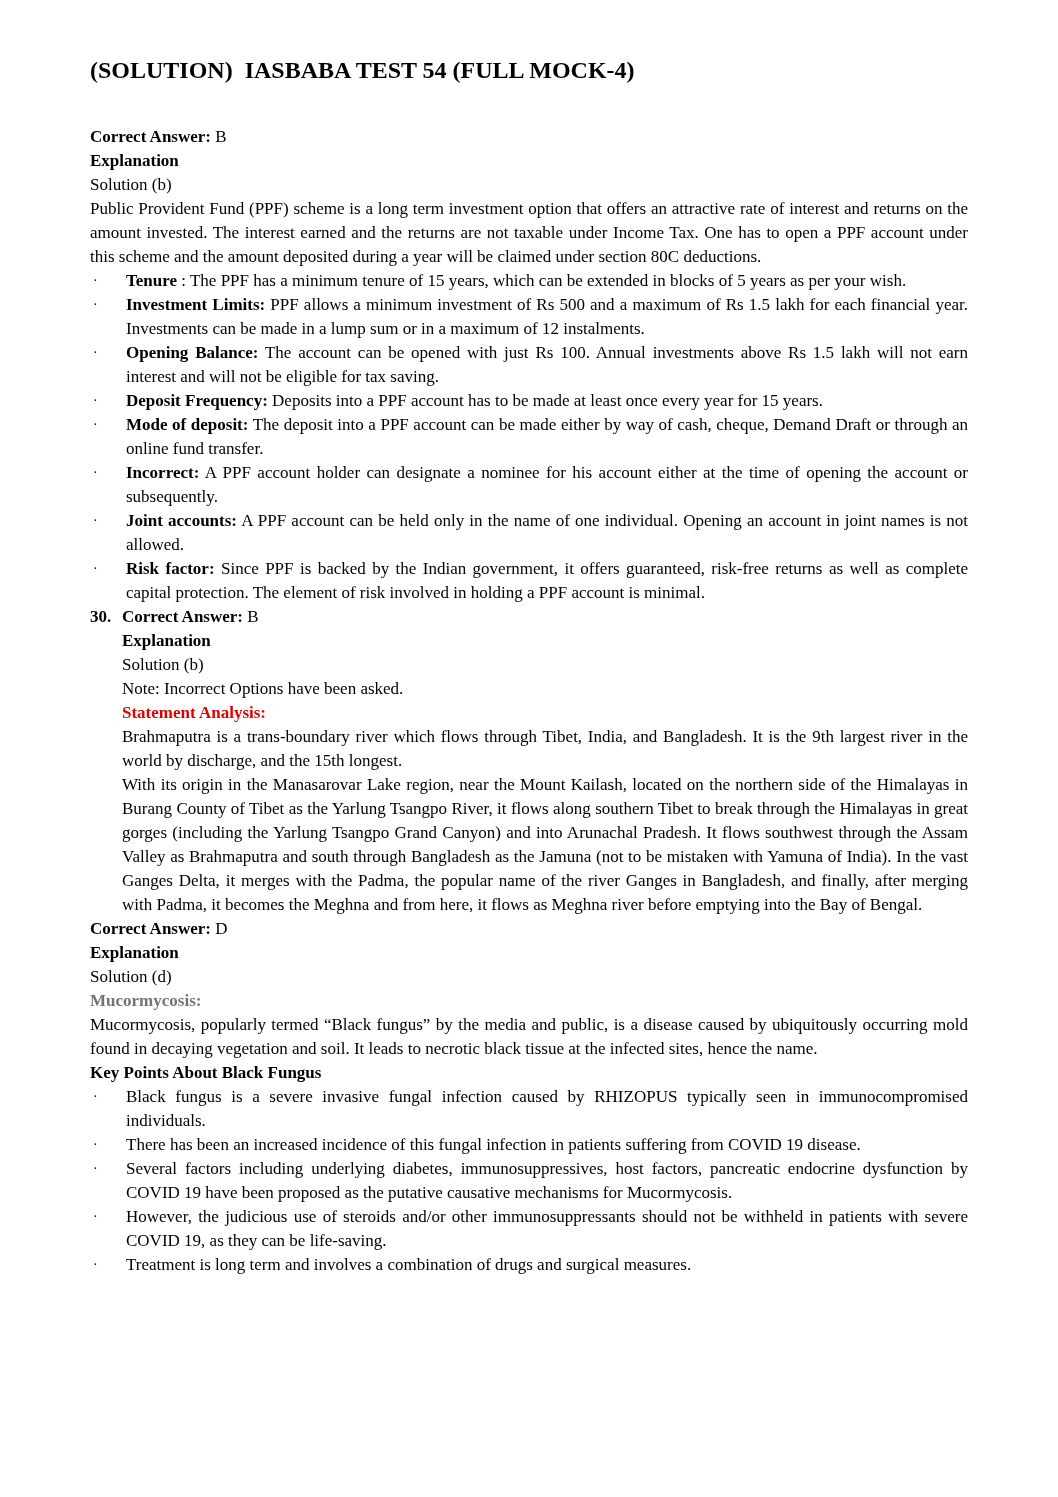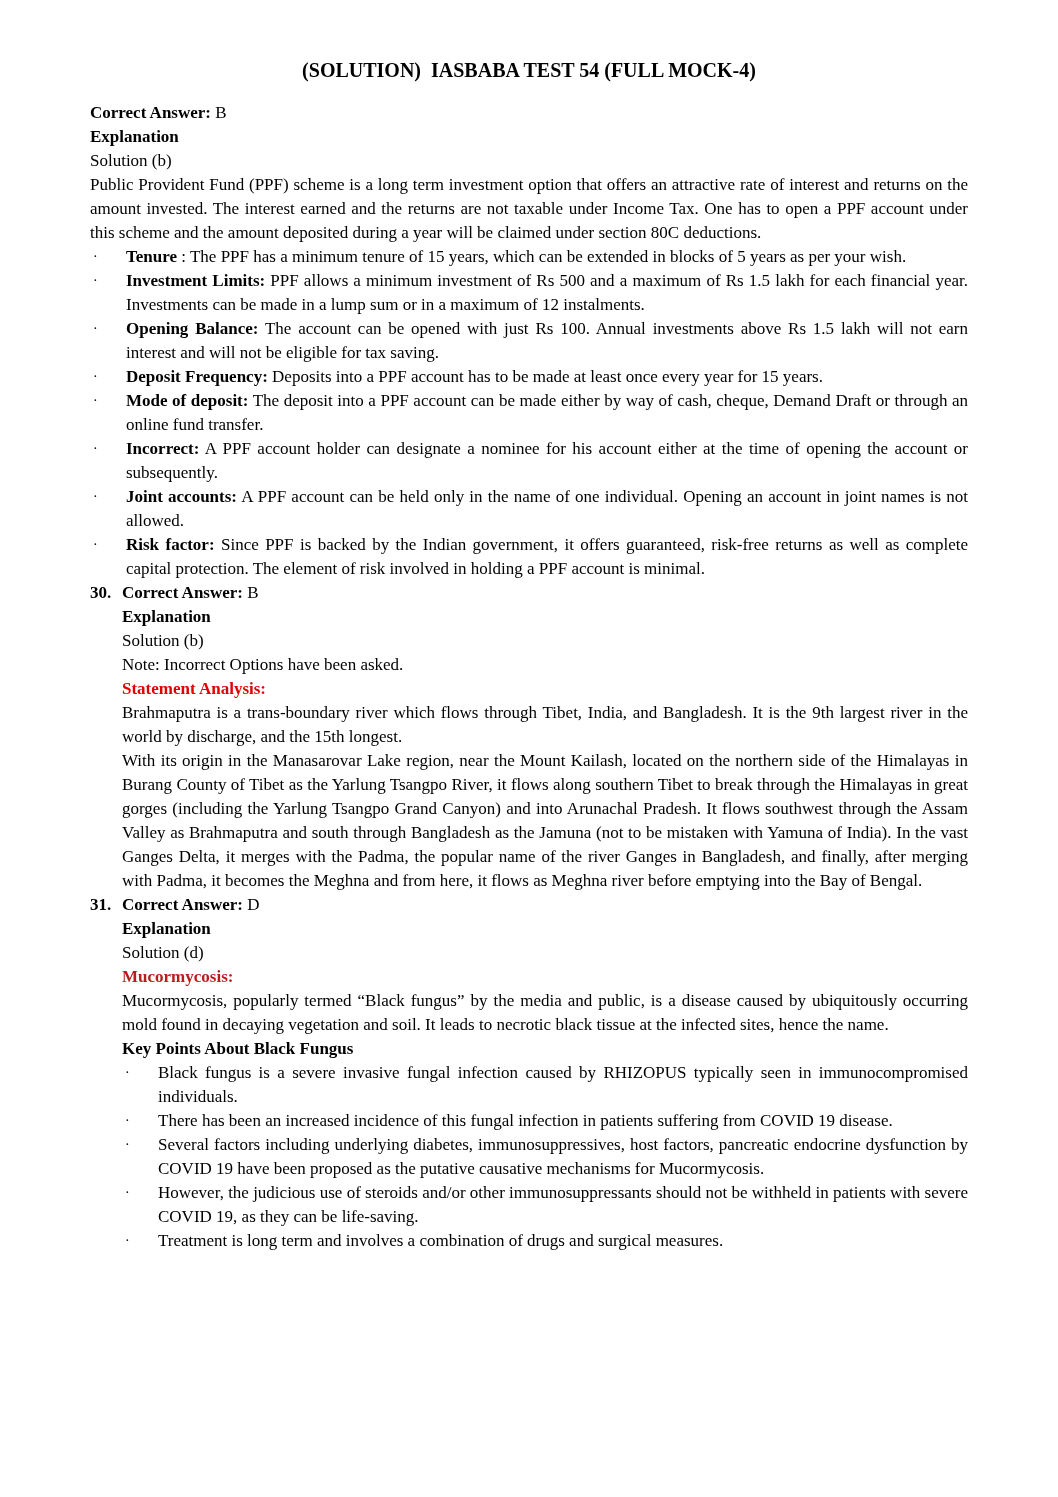--- a/index.html
+++ b/index.html
@@ -9,26 +9,26 @@
     box-sizing: border-box;
     background: #ffffff;
     color: #000000;
     font-family: "Liberation Serif", serif;
     font-size: 17px;
     line-height: 24px;
     padding: 55px 90px 0 90px;
     overflow: hidden;
   }
   .title {
-    text-align: center;
+    text-align: left;
     font-weight: bold;
-    font-size: 20px;
+    font-size: 24px;
     line-height: 30px;
     white-space: pre-wrap;
-    margin-bottom: 16px;
+    margin-bottom: 40px;
   }
   .question { display: flex; }
   .qnum {
     width: 32px;
     flex-shrink: 0;
     font-weight: bold;
   }
   .qbody { flex: 1; min-width: 0; }
   .para { text-align: justify; }
   .bold { font-weight: bold; }
@@ -94,26 +94,25 @@
           <div class="line"><b>Correct Answer:</b> B</div>
           <div class="bold">Explanation</div>
           <div class="plain">Solution (b)</div>
           <div class="plain">Note: Incorrect Options have been asked.</div>
           <div class="red" style="color: rgb(224, 0, 0);">Statement Analysis:</div>
           <div class="para">Brahmaputra is a trans-boundary river which flows through Tibet, India, and Bangladesh. It is the 9th largest river in the world by discharge, and the 15th longest.</div>
           <div class="para">With its origin in the Manasarovar Lake region, near the Mount Kailash, located on the northern side of the Himalayas in Burang County of Tibet as the Yarlung Tsangpo River, it flows along southern Tibet to break through the Himalayas in great gorges (including the Yarlung Tsangpo Grand Canyon) and into Arunachal Pradesh. It flows southwest through the Assam Valley as Brahmaputra and south through Bangladesh as the Jamuna (not to be mistaken with Yamuna of India). In the vast Ganges Delta, it merges with the Padma, the popular name of the river Ganges in Bangladesh, and finally, after merging with Padma, it becomes the Meghna and from here, it flows as Meghna river before emptying into the Bay of Bengal.</div>
         </div>
       </div>
       <div class="question">
-        <div class="qnum">31.</div>
         <div class="qbody">
           <div class="line"><b>Correct Answer:</b> D</div>
           <div class="bold">Explanation</div>
           <div class="plain">Solution (d)</div>
-          <div class="red" style="color: #b91c1c; font-family: Liberation Serif, serif;">Mucormycosis:</div>
+          <div class="red" style="color: #737373; font-family: Liberation Serif, serif;">Mucormycosis:</div>
           <div class="para">Mucormycosis, popularly termed “Black fungus” by the media and public, is a disease caused by ubiquitously occurring mold found in decaying vegetation and soil. It leads to necrotic black tissue at the infected sites, hence the name.</div>
           <div class="bold">Key Points About Black Fungus</div>
           <div class="bullet">
             <span class="marker">·</span>
             <span class="btext">Black fungus is a severe invasive fungal infection caused by RHIZOPUS typically seen in immunocompromised individuals.</span>
           </div>
           <div class="bullet">
             <span class="marker">·</span>
             <span class="btext">There has been an increased incidence of this fungal infection in patients suffering from COVID 19 disease.</span>
           </div>

